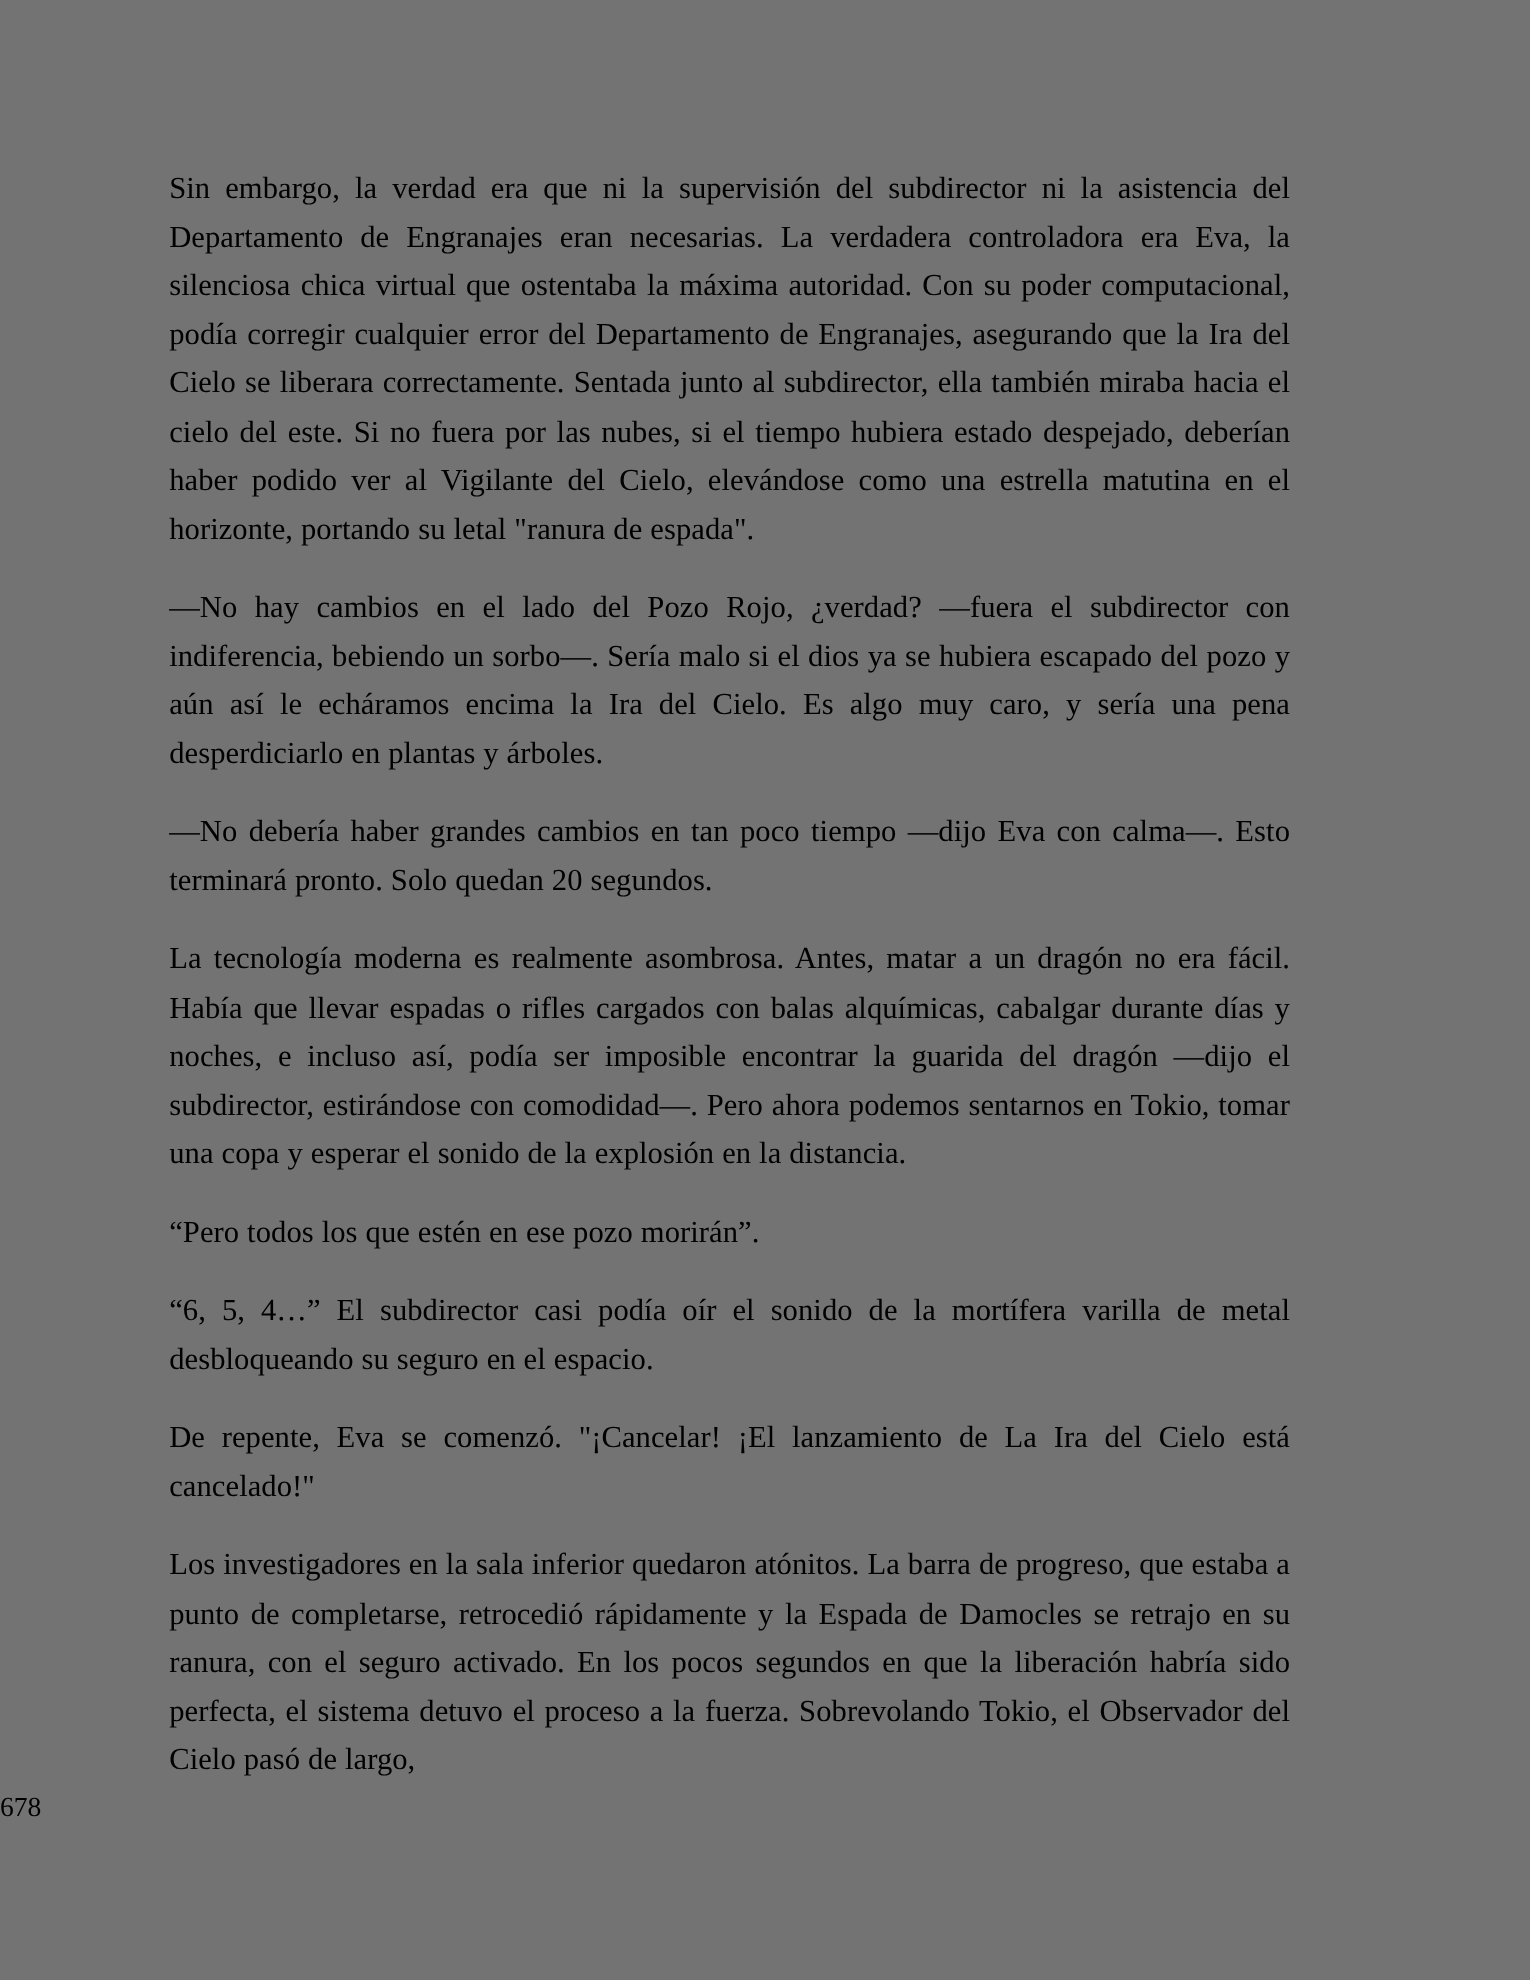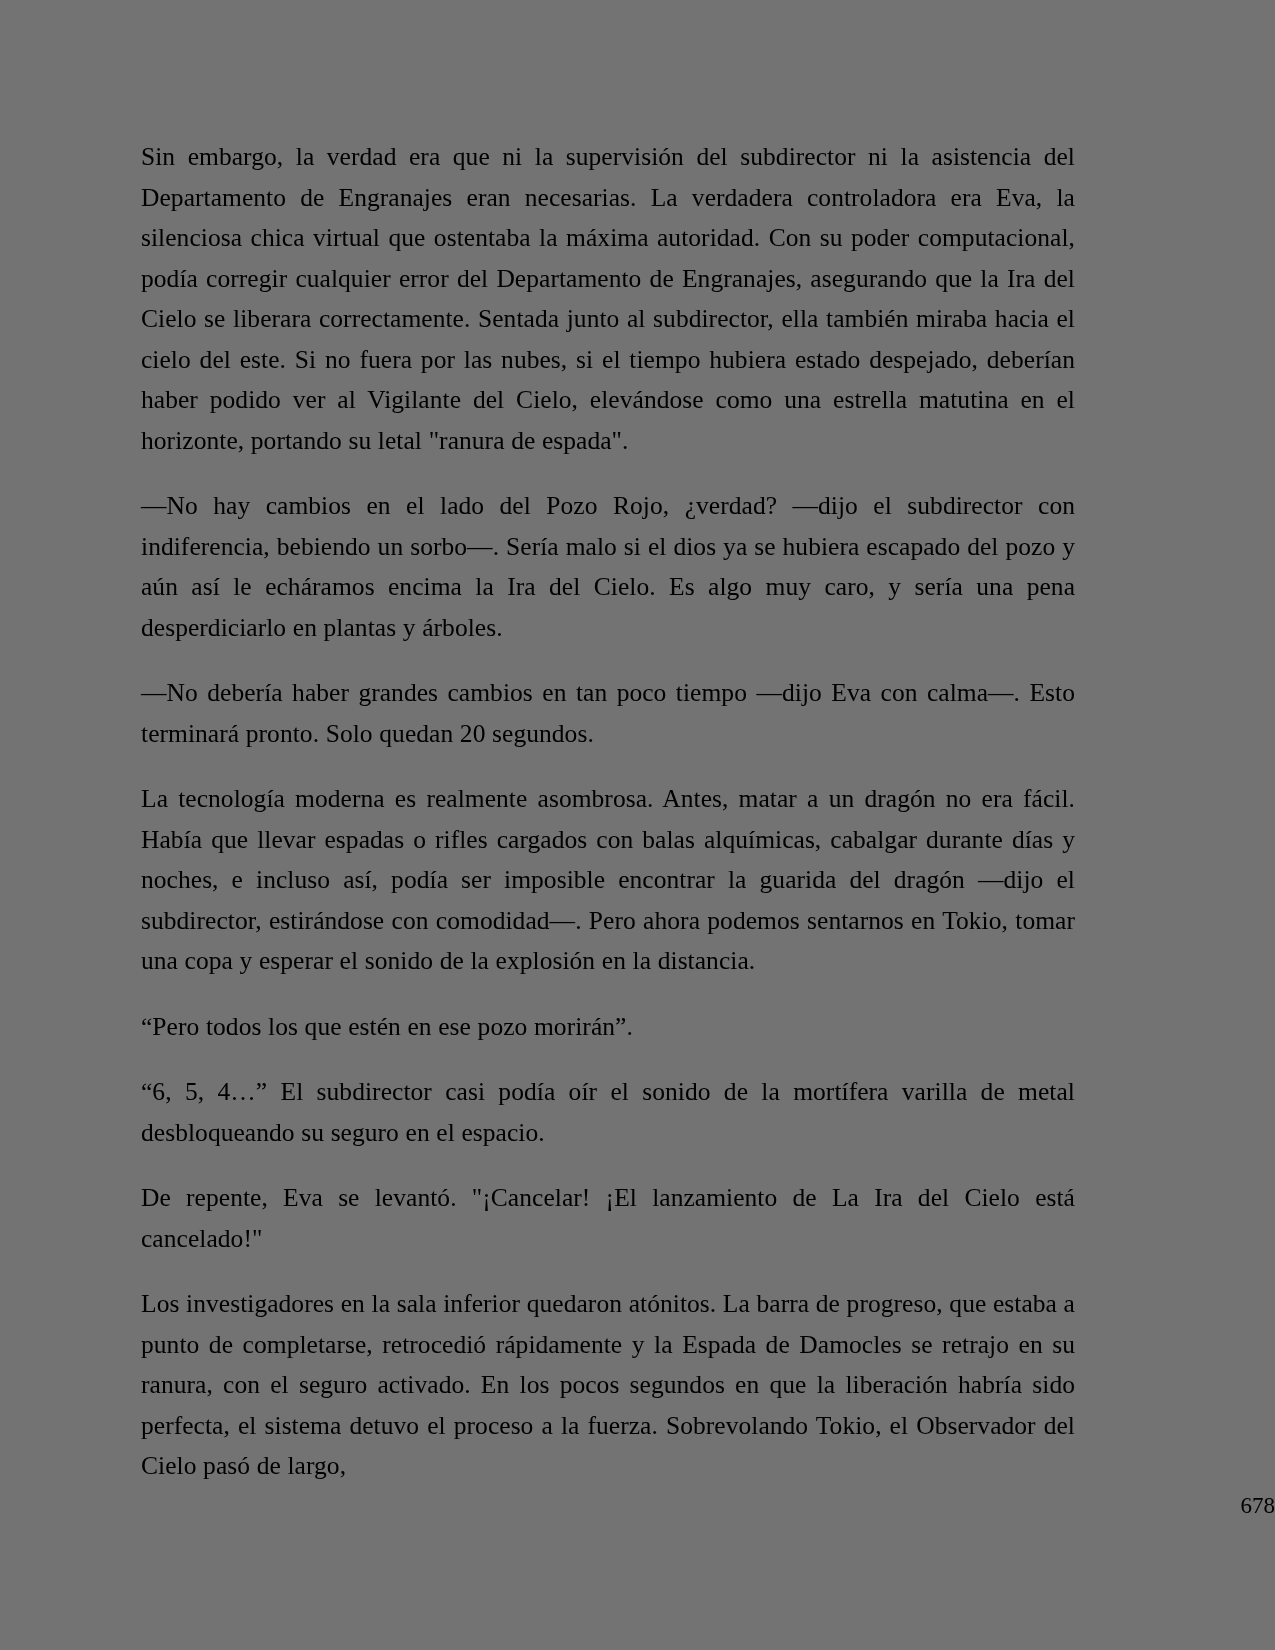--- a/index.html
+++ b/index.html
@@ -41,35 +41,35 @@
     hyphens: none;
   }
   .para:last-child {
     margin-bottom: 0;
   }
   .page-number {
     position: absolute;
     left: 0;
     top: 1492px;
     width: 1275px;
-    text-align: right;
+    text-align: left;
     font-size: 23px;
     line-height: 28px;
     font-family: "Liberation Serif", "DejaVu Serif", serif;
     color: #000000;
   }
 </style>
 </head>
 <body>
 
 <div class="page">
   <div class="content">
     <p class="para">Sin embargo, la verdad era que ni la supervisión del subdirector ni la asistencia del Departamento de Engranajes eran necesarias. La verdadera controladora era Eva, la silenciosa chica virtual que ostentaba la máxima autoridad. Con su poder computacional, podía corregir cualquier error del Departamento de Engranajes, asegurando que la Ira del Cielo se liberara correctamente. Sentada junto al subdirector, ella también miraba hacia el cielo del este. Si no fuera por las nubes, si el tiempo hubiera estado despejado, deberían haber podido ver al Vigilante del Cielo, elevándose como una estrella matutina en el horizonte, portando su letal "ranura de espada".</p>
-    <p class="para">—No hay cambios en el lado del Pozo Rojo, ¿verdad? —dijo el subdirector con indiferencia, bebiendo un sorbo—. Sería malo si el dios ya se hubiera escapado del pozo y aún así le echáramos encima la Ira del Cielo. Es algo muy caro, y sería una pena desperdiciarlo en plantas y árboles.</p>
+    <p class="para">—No hay cambios en el lado del Pozo Rojo, ¿verdad? —fuera el subdirector con indiferencia, bebiendo un sorbo—. Sería malo si el dios ya se hubiera escapado del pozo y aún así le echáramos encima la Ira del Cielo. Es algo muy caro, y sería una pena desperdiciarlo en plantas y árboles.</p>
     <p class="para">—No debería haber grandes cambios en tan poco tiempo —dijo Eva con calma—. Esto terminará pronto. Solo quedan 20 segundos.</p>
     <p class="para">La tecnología moderna es realmente asombrosa. Antes, matar a un dragón no era fácil. Había que llevar espadas o rifles cargados con balas alquímicas, cabalgar durante días y noches, e incluso así, podía ser imposible encontrar la guarida del dragón —dijo el subdirector, estirándose con comodidad—. Pero ahora podemos sentarnos en Tokio, tomar una copa y esperar el sonido de la explosión en la distancia.</p>
     <p class="para">“Pero todos los que estén en ese pozo morirán”.</p>
     <p class="para">“6, 5, 4…” El subdirector casi podía oír el sonido de la mortífera varilla de metal desbloqueando su seguro en el espacio.</p>
-    <p class="para">De repente, Eva se levantó. "¡Cancelar! ¡El lanzamiento de La Ira del Cielo está cancelado!"</p>
+    <p class="para">De repente, Eva se comenzó. "¡Cancelar! ¡El lanzamiento de La Ira del Cielo está cancelado!"</p>
     <p class="para">Los investigadores en la sala inferior quedaron atónitos. La barra de progreso, que estaba a punto de completarse, retrocedió rápidamente y la Espada de Damocles se retrajo en su ranura, con el seguro activado. En los pocos segundos en que la liberación habría sido perfecta, el sistema detuvo el proceso a la fuerza. Sobrevolando Tokio, el Observador del Cielo pasó de largo,</p>
   </div>
   <div class="page-number">678</div>
 </div>
 
 </body></html>

